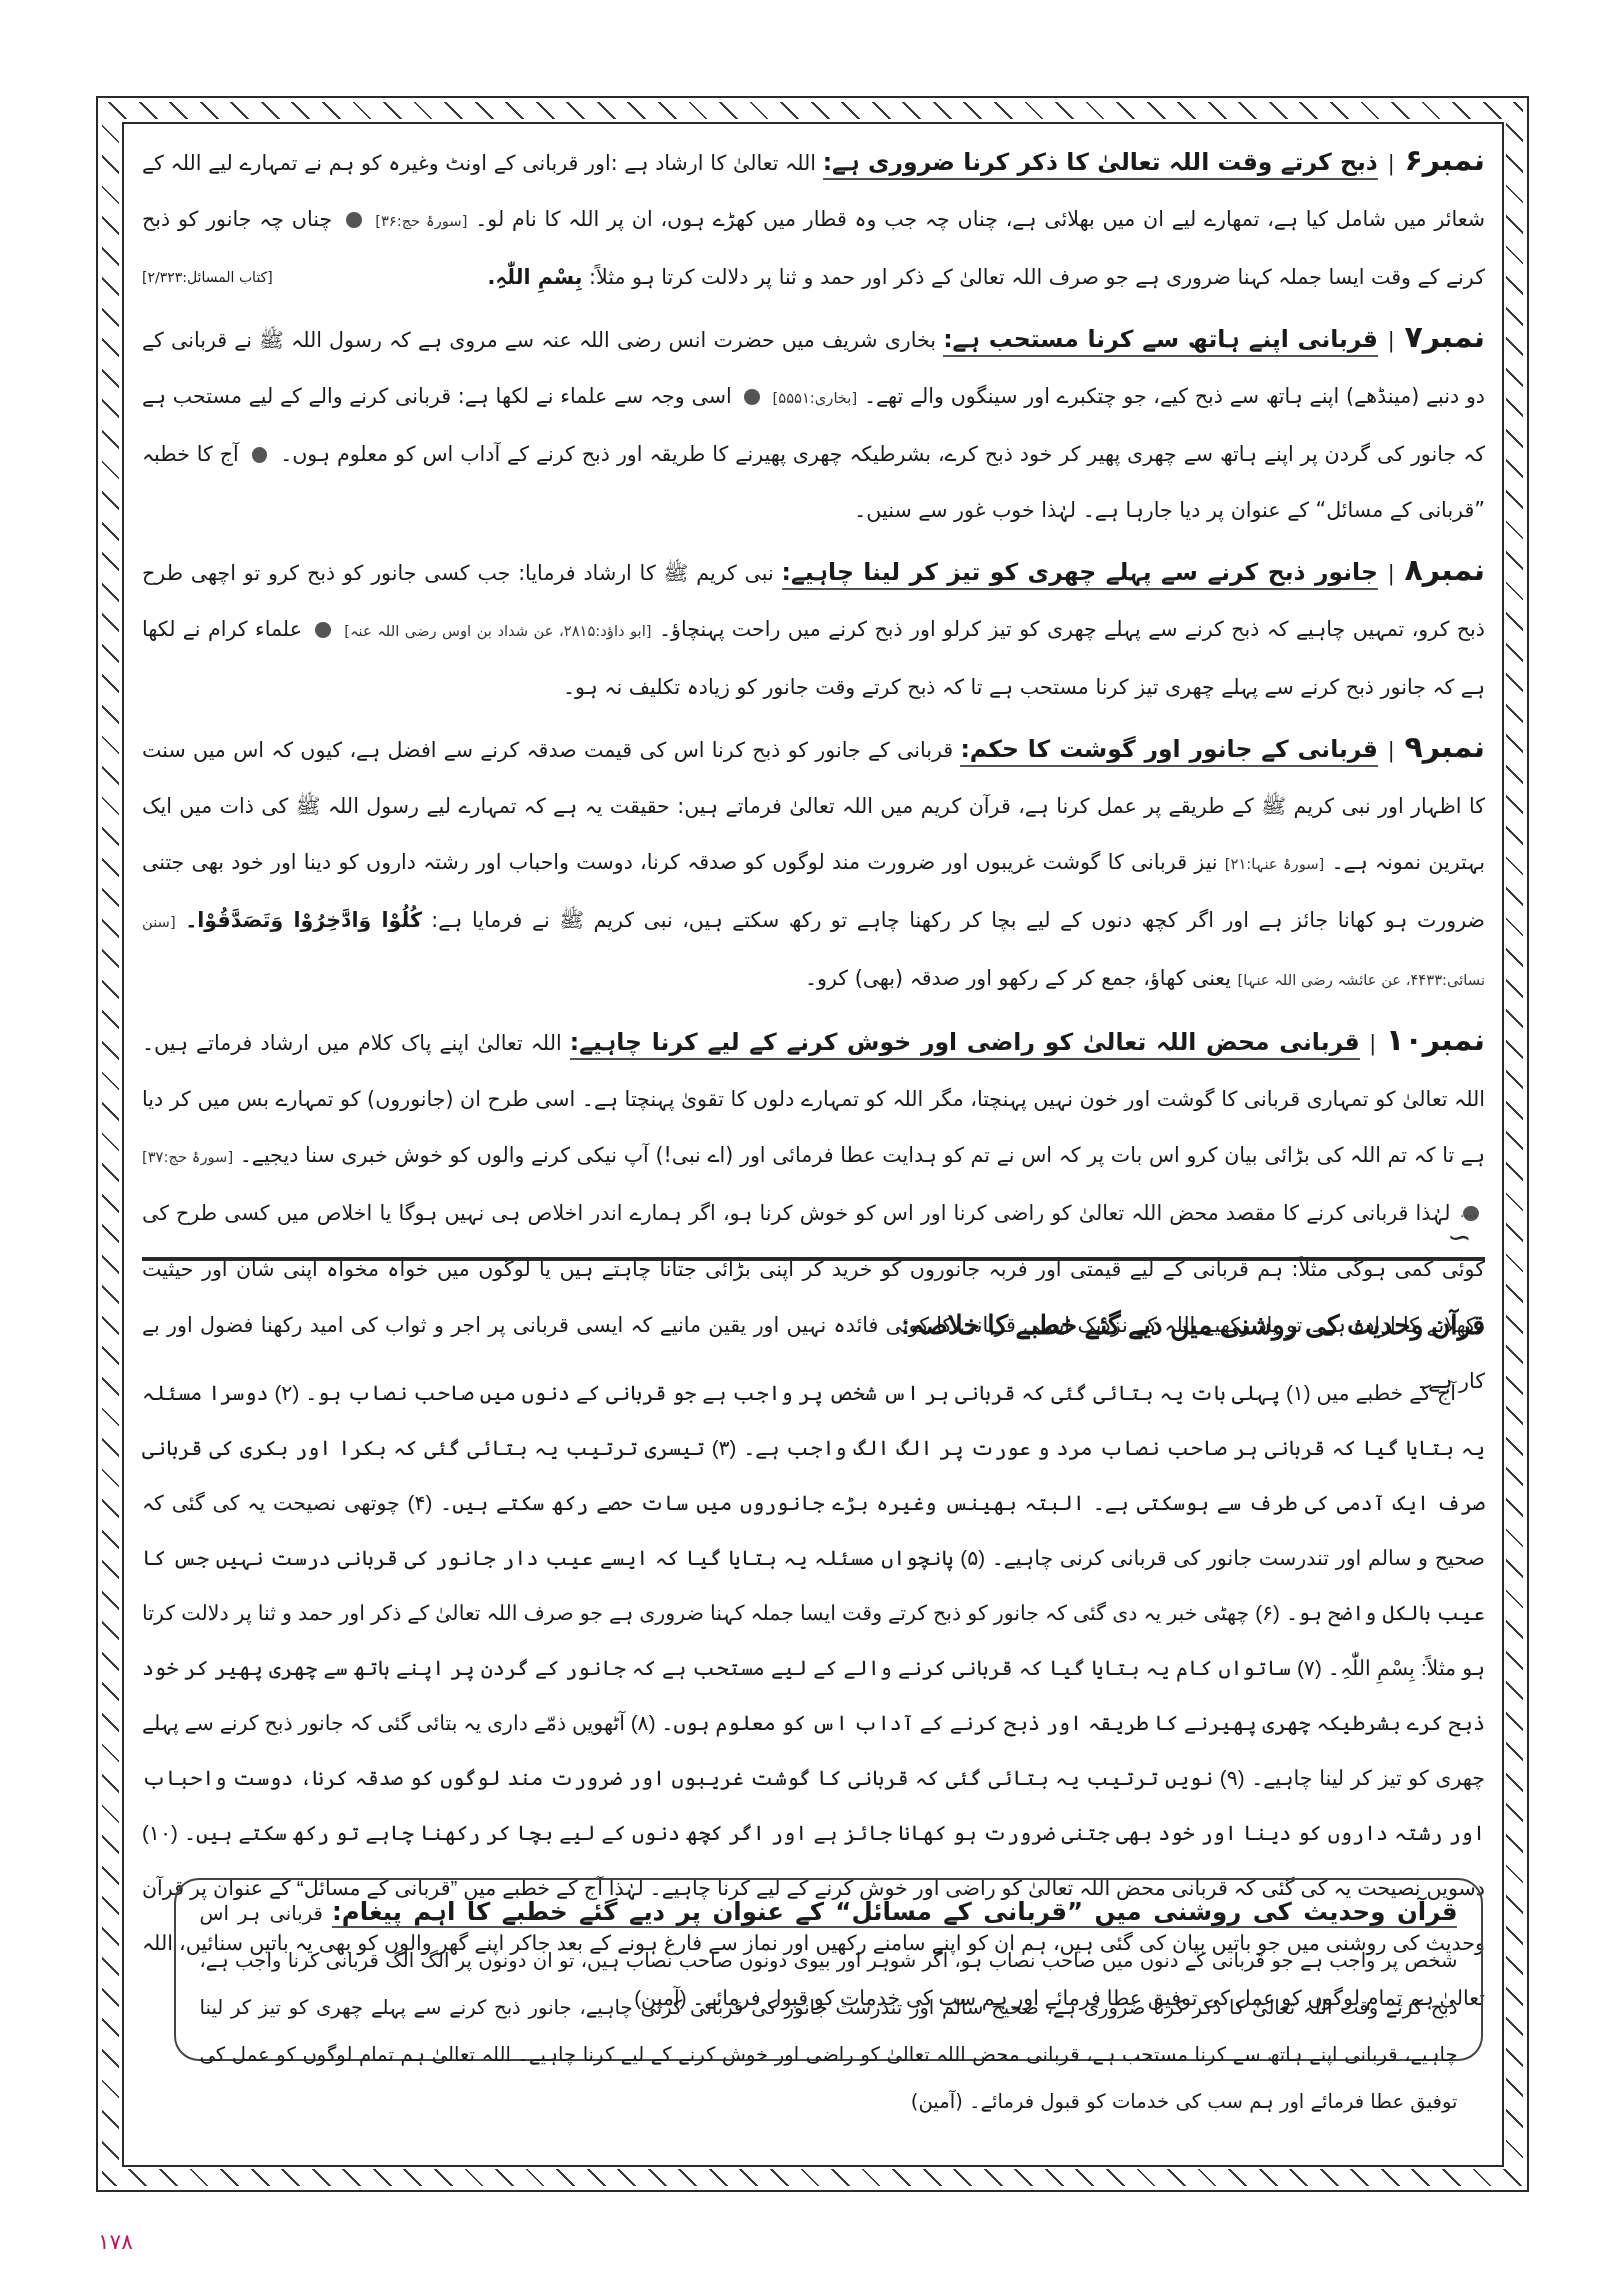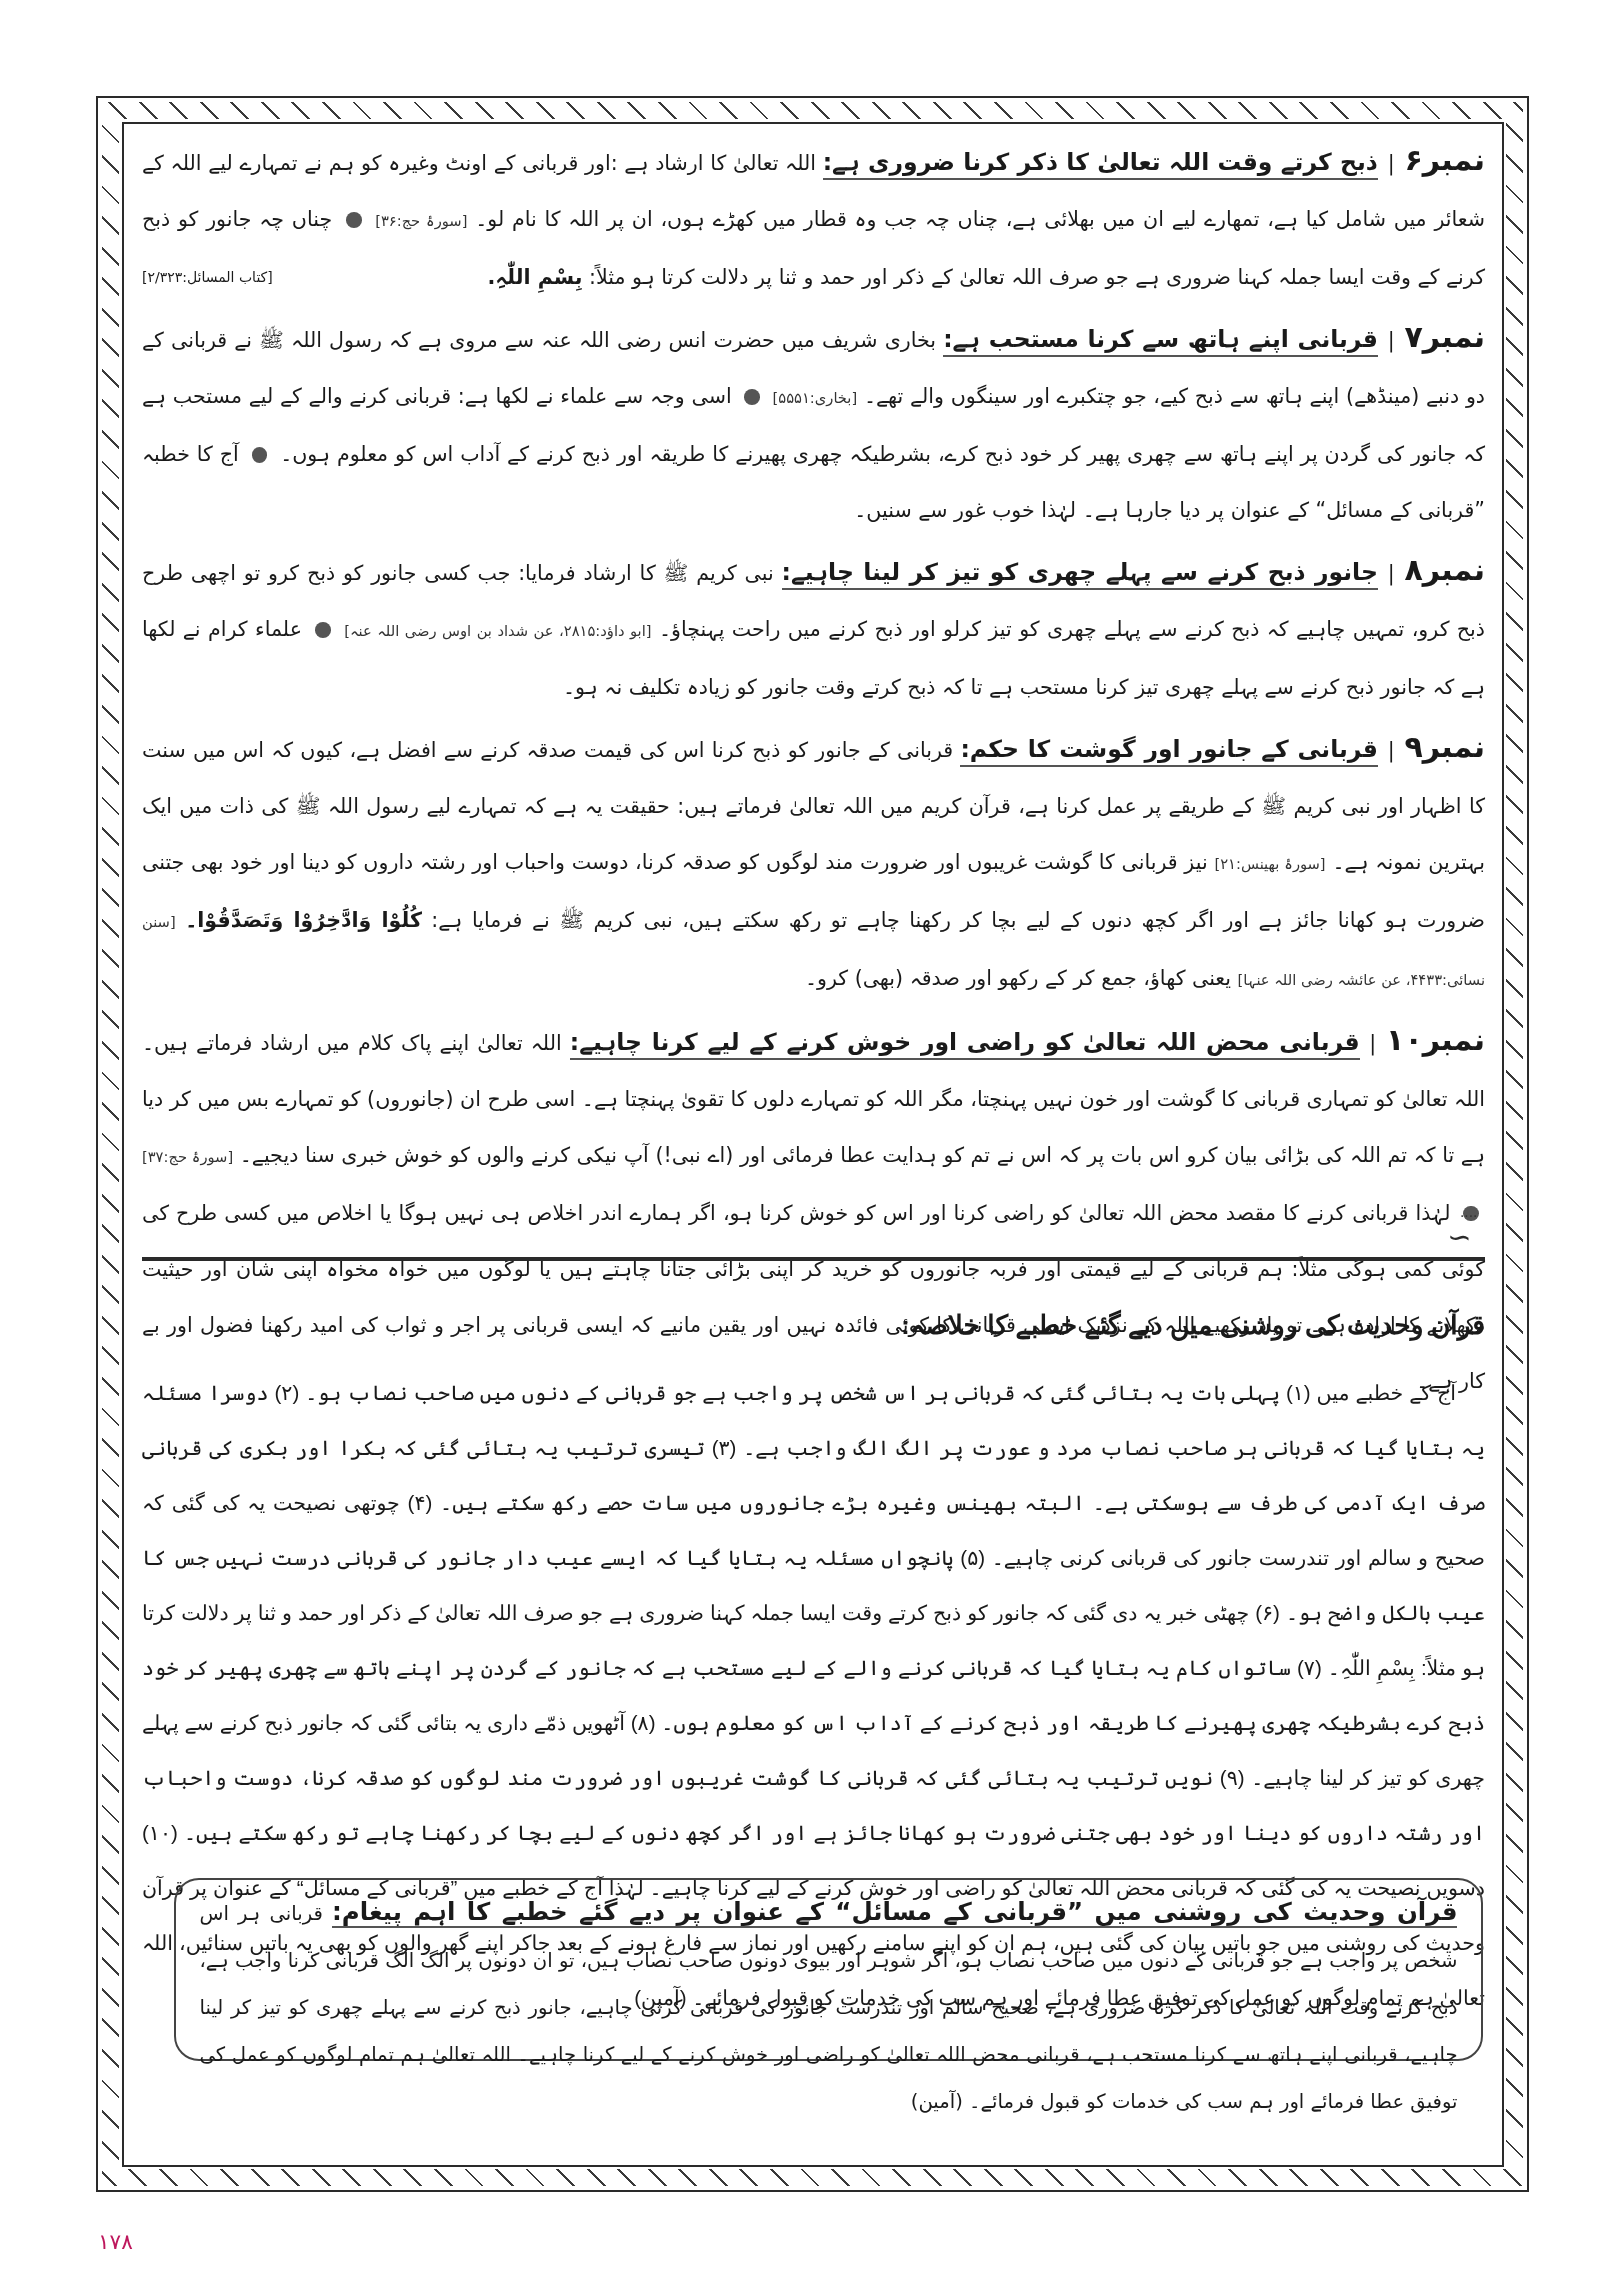--- a/index.html
+++ b/index.html
@@ -109,21 +109,21 @@
     <span class="num">نمبر۸</span><span class="sep">|</span><span class="head">جانور ذبح کرنے سے پہلے چھری کو تیز کر لینا چاہیے:</span>
     <span>نبی کریم ﷺ کا ارشاد فرمایا: جب کسی جانور کو ذبح کرو تو اچھی طرح ذبح کرو، تمہیں چاہیے کہ ذبح کرنے سے پہلے چھری کو تیز کرلو اور ذبح کرنے میں راحت پہنچاؤ۔</span>
     <span class="ref">[ابو داؤد:۲۸۱۵، عن شداد بن اوس رضی اللہ عنہ]</span>
     <span class="bullet"></span>
     <span>علماء کرام نے لکھا ہے کہ جانور ذبح کرنے سے پہلے چھری تیز کرنا مستحب ہے تا کہ ذبح کرتے وقت جانور کو زیادہ تکلیف نہ ہو۔</span>
   </p>
 
   <p class="para">
     <span class="num">نمبر۹</span><span class="sep">|</span><span class="head">قربانی کے جانور اور گوشت کا حکم:</span>
     <span>قربانی کے جانور کو ذبح کرنا اس کی قیمت صدقہ کرنے سے افضل ہے، کیوں کہ اس میں سنت کا اظہار اور نبی کریم ﷺ کے طریقے پر عمل کرنا ہے، قرآن کریم میں اللہ تعالیٰ فرماتے ہیں: حقیقت یہ ہے کہ تمہارے لیے رسول اللہ ﷺ کی ذات میں ایک بہترین نمونہ ہے۔</span>
-    <span class="ref">[سورۂ بھینس:۲۱]</span>
+    <span class="ref">[سورۂ عنہا:۲۱]</span>
     <span>نیز قربانی کا گوشت غریبوں اور ضرورت مند لوگوں کو صدقہ کرنا، دوست واحباب اور رشتہ داروں کو دینا اور خود بھی جتنی ضرورت ہو کھانا جائز ہے اور اگر کچھ دنوں کے لیے بچا کر رکھنا چاہے تو رکھ سکتے ہیں، نبی کریم ﷺ نے فرمایا ہے:</span>
     <span class="arabic">کُلُوْا وَادَّخِرُوْا وَتَصَدَّقُوْا۔</span>
     <span class="ref">[سنن نسائی:۴۴۳۳، عن عائشہ رضی اللہ عنہا]</span>
     <span>یعنی کھاؤ، جمع کر کے رکھو اور صدقہ (بھی) کرو۔</span>
   </p>
 
   <p class="para">
     <span class="num">نمبر۱۰</span><span class="sep">|</span><span class="head">قربانی محض اللہ تعالیٰ کو راضی اور خوش کرنے کے لیے کرنا چاہیے:</span>
     <span>اللہ تعالیٰ اپنے پاک کلام میں ارشاد فرماتے ہیں۔ اللہ تعالیٰ کو تمہاری قربانی کا گوشت اور خون نہیں پہنچتا، مگر اللہ کو تمہارے دلوں کا تقویٰ پہنچتا ہے۔ اسی طرح ان (جانوروں) کو تمہارے بس میں کر دیا ہے تا کہ تم اللہ کی بڑائی بیان کرو اس بات پر کہ اس نے تم کو ہدایت عطا فرمائی اور (اے نبی!) آپ نیکی کرنے والوں کو خوش خبری سنا دیجیے۔</span>
     <span class="ref">[سورۂ حج:۳۷]</span>

